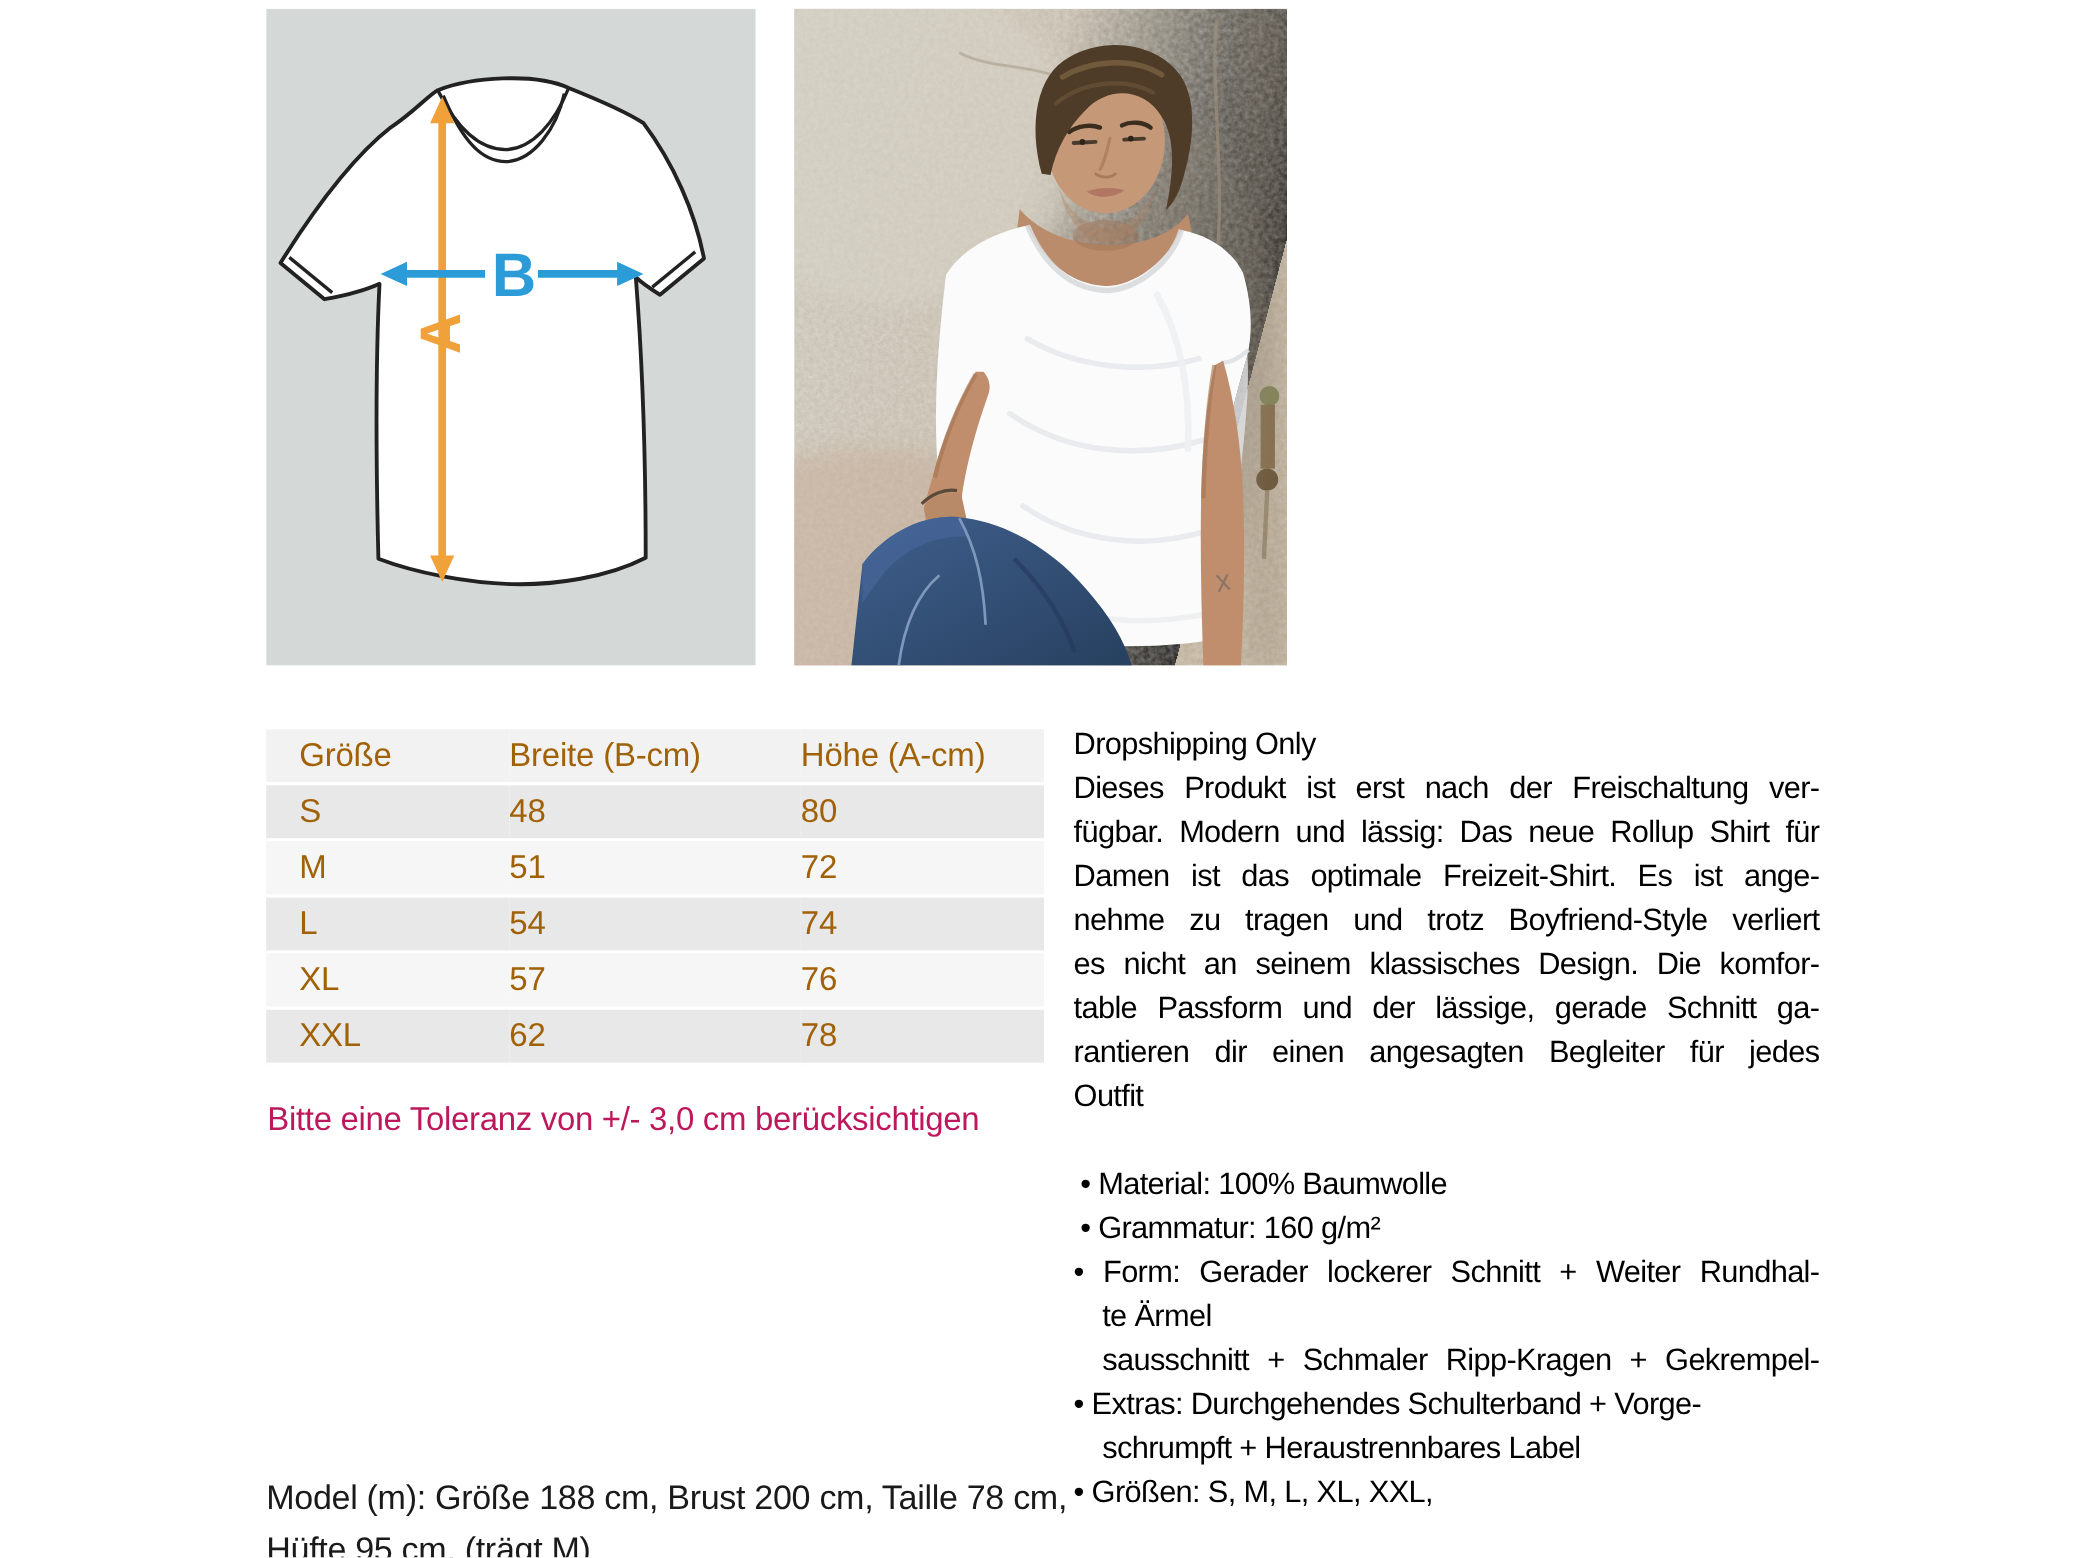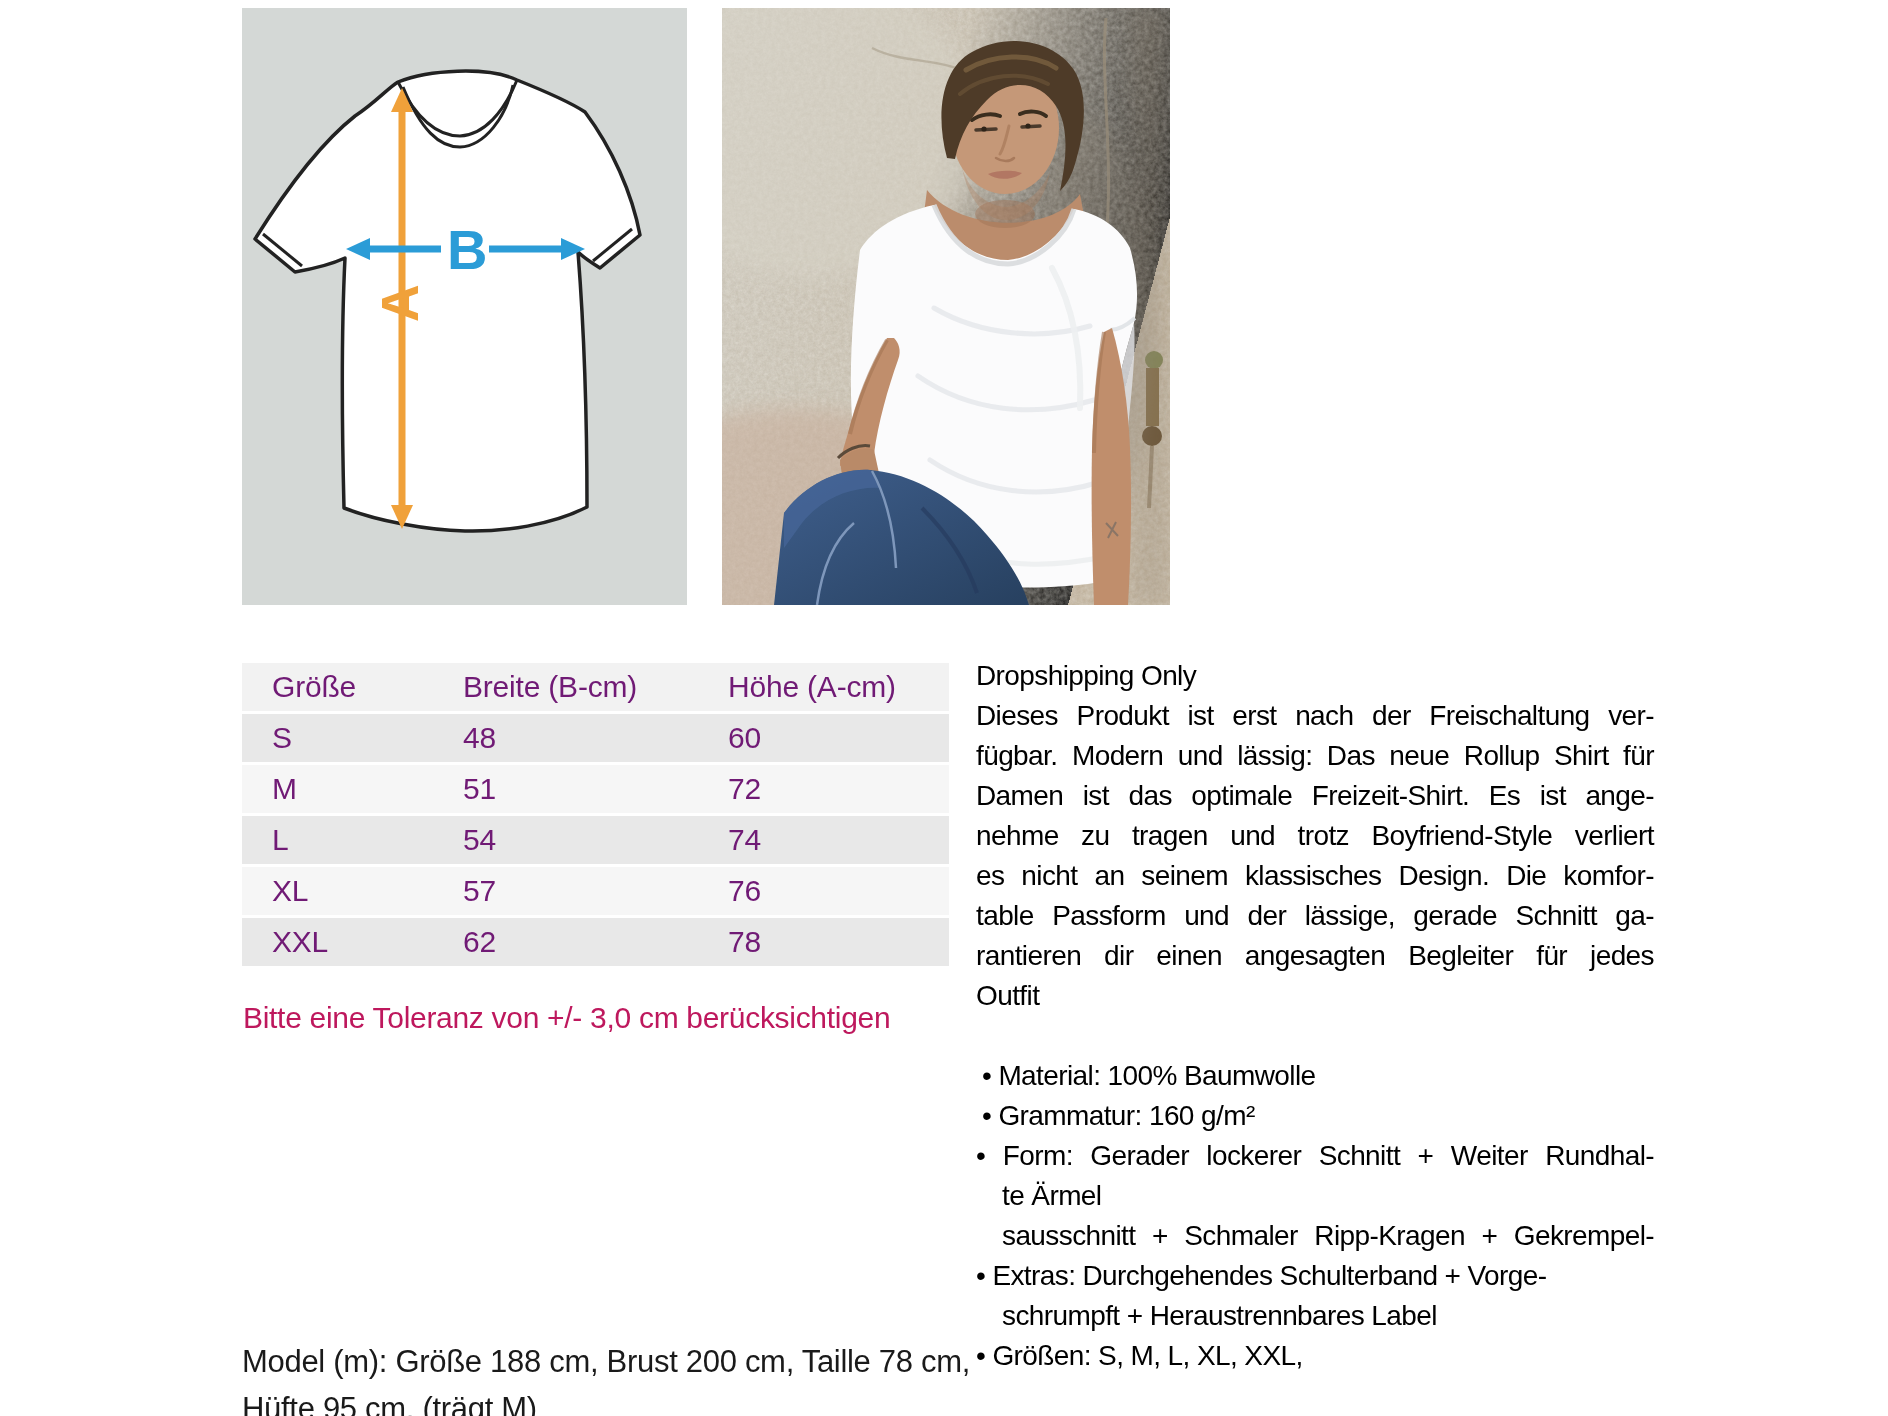--- a/index.html
+++ b/index.html
@@ -185,38 +185,38 @@
       <g>
         <path d="M 52,597 L 62,505 C 82,478 115,460 148,462 C 195,466 238,495 265,527 C 287,552 300,574 307,597 Z" fill="url(#jeansGrad)"></path>
         <path d="M 62,505 C 82,478 115,460 148,462 L 160,480 C 130,478 100,490 80,515 L 62,540 Z" fill="#47679a" opacity="0.7"></path>
         <path d="M 150,463 C 165,490 172,520 174,560" fill="none" stroke="#7e97bb" stroke-width="2.5"></path>
         <path d="M 95,597 C 100,560 112,532 132,515" fill="none" stroke="#7e97bb" stroke-width="2.5"></path>
         <path d="M 200,500 C 225,525 245,555 255,585" fill="none" stroke="#24395c" stroke-width="4" opacity="0.6"></path>
       </g>
     </g>
   </svg>
 
-  <table class="size-table" style="color:#701a75;">
+  <table class="size-table" style="color:#a16207;">
     <colgroup>
         <col class="c1">
         <col class="c2">
         <col class="c3">
       </colgroup>
     <thead>
       <tr>
         <th>Größe</th>
         <th>Breite (B-cm)</th>
         <th>Höhe (A-cm)</th>
       </tr>
     </thead>
     <tbody id="size-rows">
         <tr>
           <td>S</td>
           <td>48</td>
-          <td>60</td>
+          <td>80</td>
         </tr>
         <tr>
           <td>M</td>
           <td>51</td>
           <td>72</td>
         </tr>
         <tr>
           <td>L</td>
           <td>54</td>
           <td>74</td>

